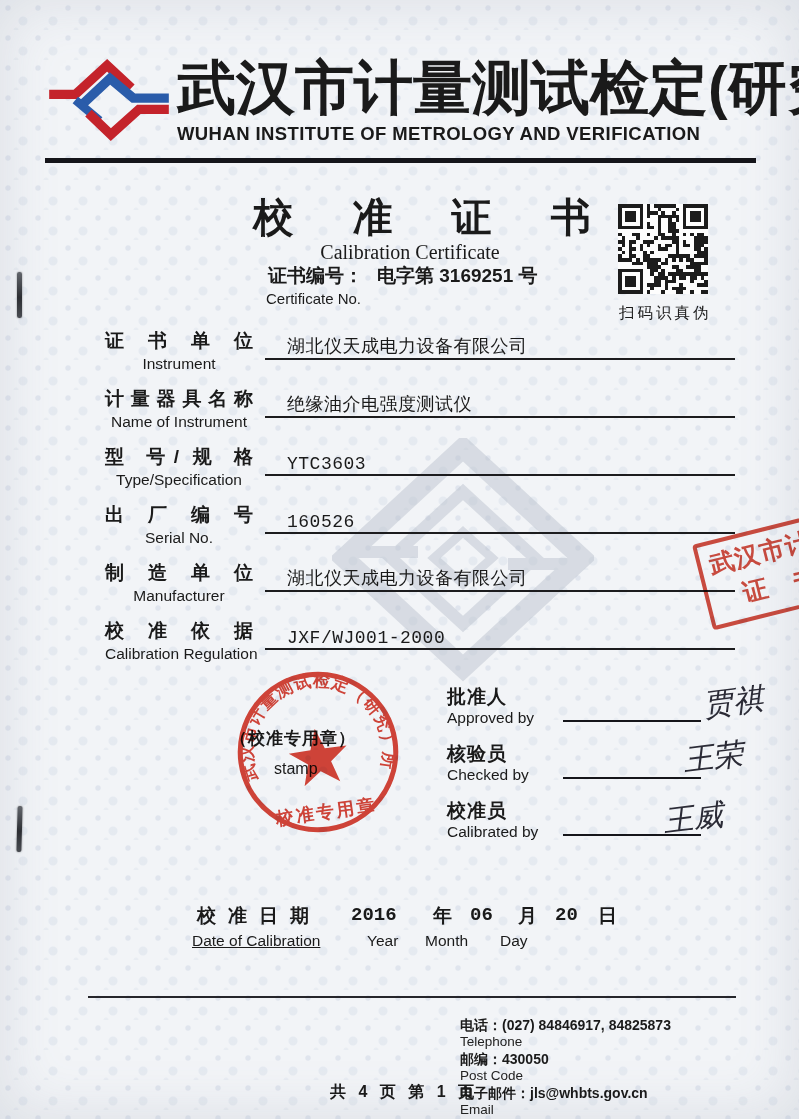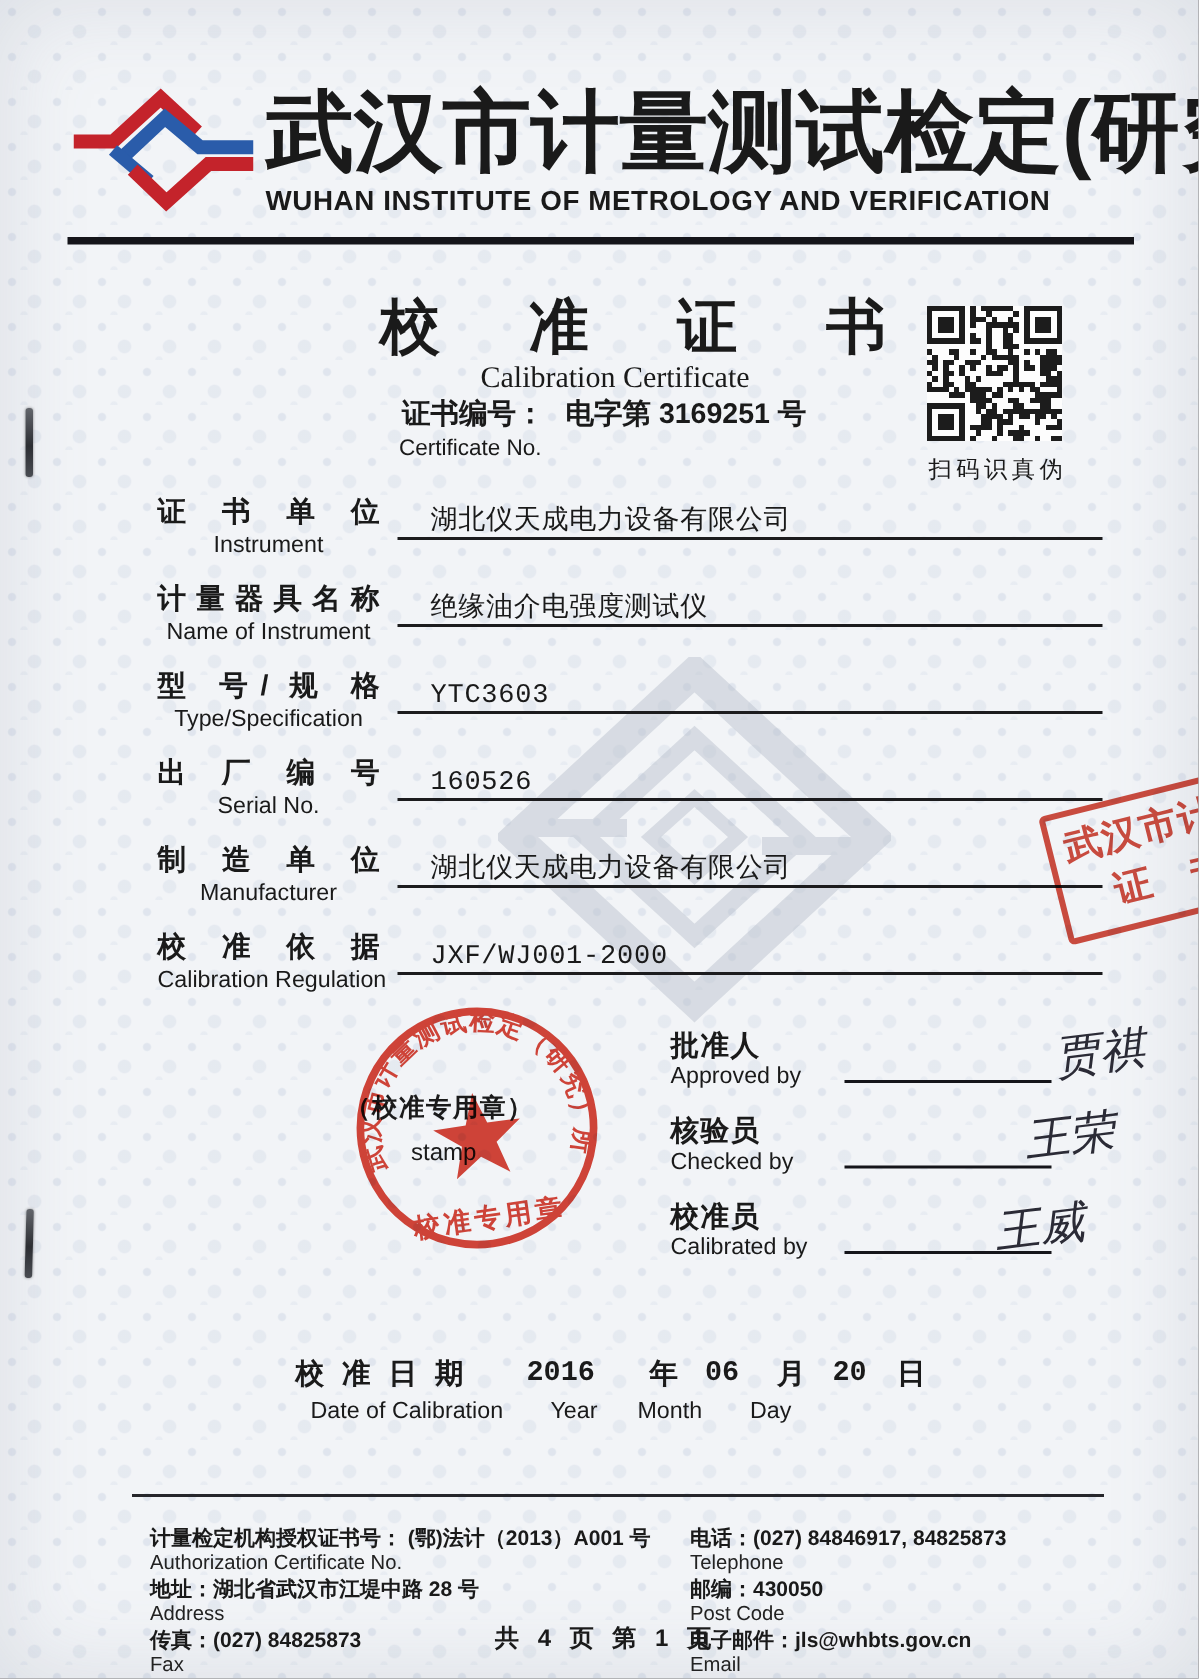--- a/index.html
+++ b/index.html
@@ -454,41 +454,27 @@
   </div>
 
   <div class="date-block">
     <div class="d-cn">校 准 日 期</div>
     <div class="d-num" style="left:170px;margin-left:16px;">2016</div>
     <div class="d-unit" style="left:268px;">年</div>
     <div class="d-num" style="left:305px;">06</div>
     <div class="d-unit" style="left:353px;">月</div>
     <div class="d-num" style="left:390px;text-align:center;">20</div>
     <div class="d-unit" style="left:433px;">日</div>
-    <div class="d-en" style="left:42px;">Date of Calibration</div>
+    <div class="d-en" style="left:27px;text-decoration:underline;">Date of Calibration</div>
     <div class="d-en" style="left:202px;">Year</div>
     <div class="d-en" style="left:260px;">Month</div>
     <div class="d-en" style="left:335px;">Day</div>
   </div>
 
   <div class="footer-rule"></div>
-  <div class="footer-col left">
-    <div class="fo-item">
-      <div class="fo-cn">计量检定机构授权证书号： (鄂)法计（2013）A001 号</div>
-      <div class="fo-en">Authorization Certificate No.</div>
-    </div>
-    <div class="fo-item">
-      <div class="fo-cn">地址：湖北省武汉市江堤中路 28 号</div>
-      <div class="fo-en">Address</div>
-    </div>
-    <div class="fo-item">
-      <div class="fo-cn">传真：(027) 84825873</div>
-      <div class="fo-en">Fax</div>
-    </div>
-  </div>
   <div class="footer-col right">
     <div class="fo-item">
       <div class="fo-cn">电话：(027) 84846917, 84825873</div>
       <div class="fo-en">Telephone</div>
     </div>
     <div class="fo-item">
       <div class="fo-cn">邮编：430050</div>
       <div class="fo-en">Post Code</div>
     </div>
     <div class="fo-item">

